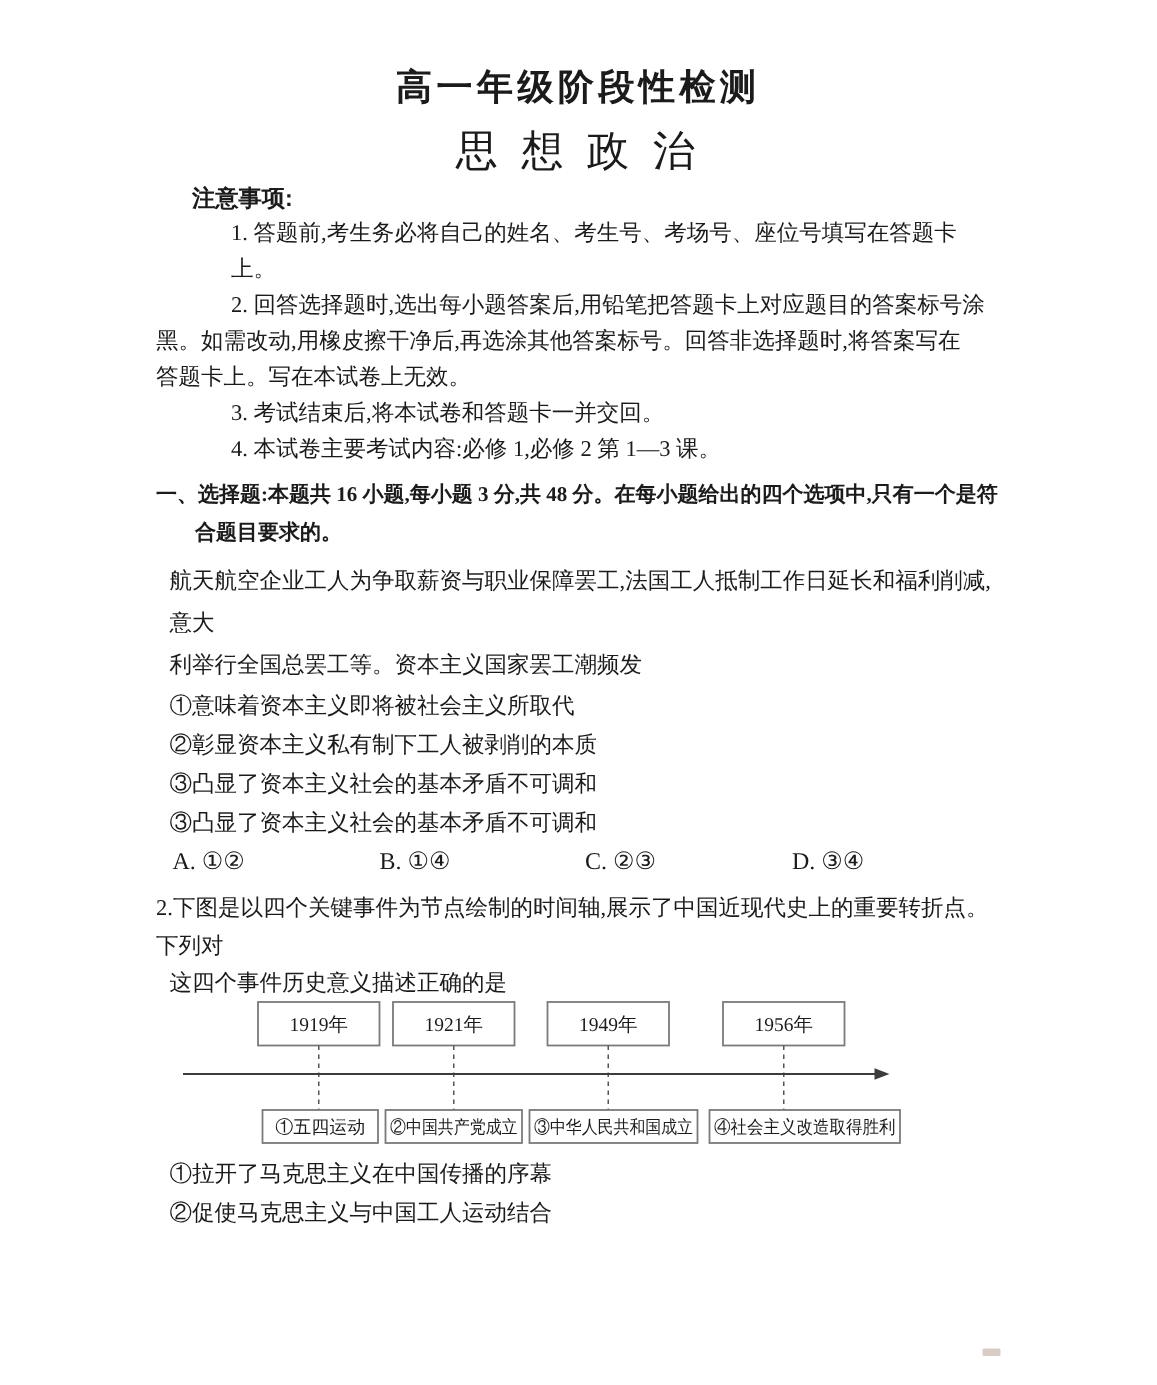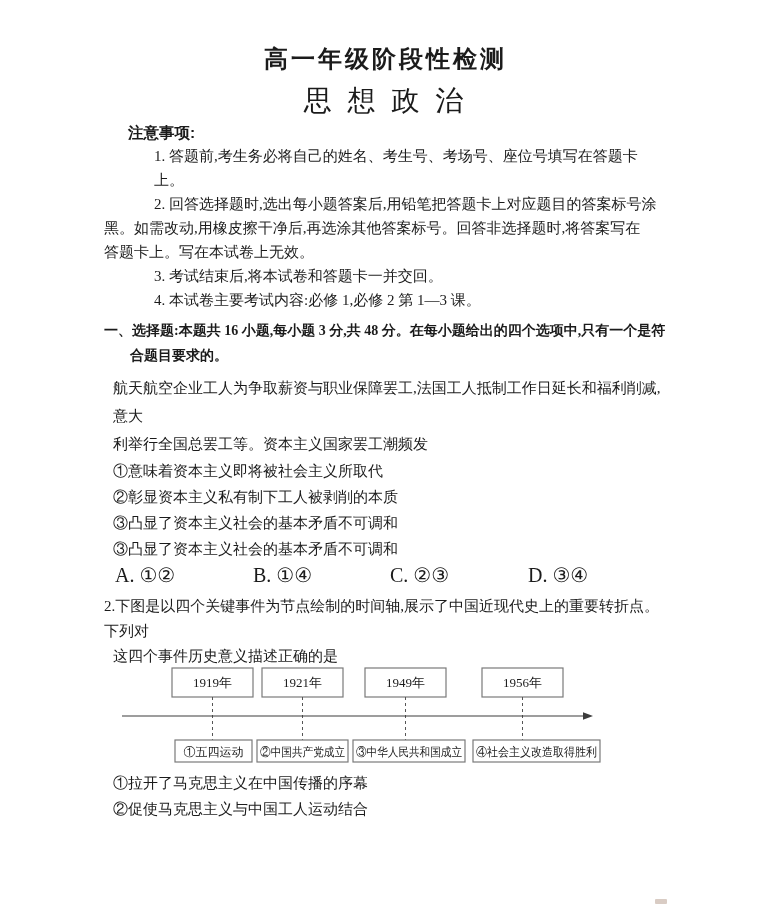--- a/index.html
+++ b/index.html
@@ -33,21 +33,21 @@
     margin-top:6px;font-weight:bold;font-size:14px;line-height:25px;
     font-family:Liberation Serif, serif;
   }
   .section-head .sh2{padding-left:26px;}
   .qblock{margin-top:6px;}
   .qline{font-size:15px;line-height:28px;}
   .qline.hang{padding-left:9px;}
   .opt{font-size:15px;line-height:26px;padding-left:9px;}
   .choices{
     display:grid;grid-template-columns:138px 137px 138px 1fr;
-    padding-left:11px;font-size:20px;line-height:26px;
+    padding-left:11px;font-size:16px;line-height:26px;
   }
   .q2 .qline{line-height:25px;}
   .q2opts .opt{line-height:26px;}
   .timeline{display:block;margin:-2px 0 0 0;}
   .artifact{
     position:absolute;left:655px;top:899px;width:12px;height:5px;
     background:#b9a393;opacity:.55;border-radius:1px;
   }
   svg text{font-family:"Liberation Serif","DejaVu Serif",serif;fill:#1b1b1b;}
 </style>

